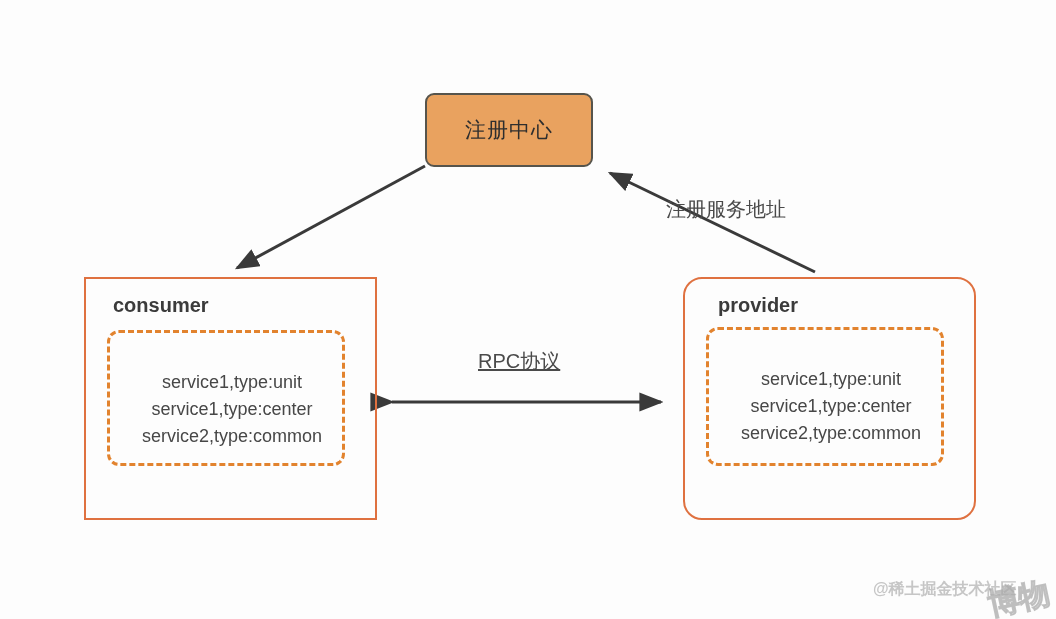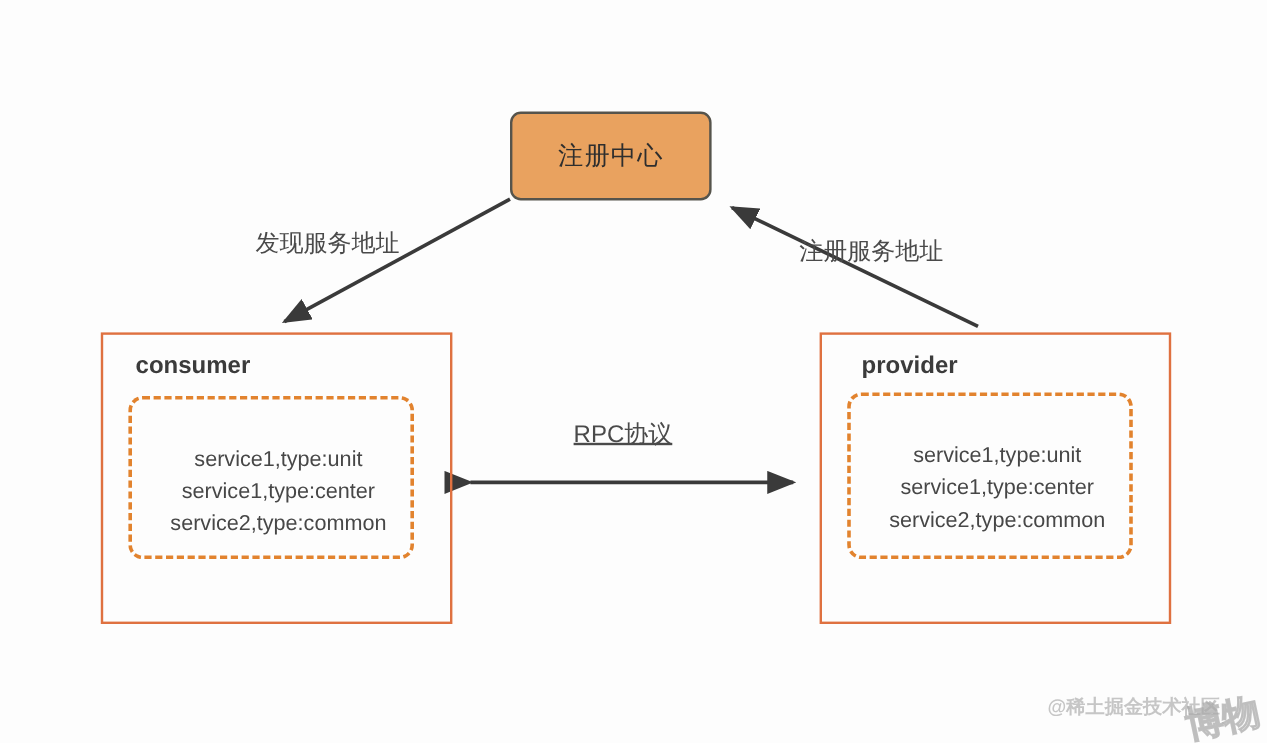--- a/index.html
+++ b/index.html
@@ -19,21 +19,21 @@
     display:flex;align-items:center;justify-content:center;
     box-sizing:border-box;
   }
   .registry-box .label{font-size:21px;color:#2e2e2e;letter-spacing:1px;}
 
   .node-box{
     position:absolute;top:277px;width:293px;height:243px;
     border:2px solid #df7140;background:transparent;box-sizing:border-box;text-align:center;
   }
   .node-box.consumer{left:84px;}
-  .node-box.provider{left:683px;}
+  .node-box.provider{left:683px;border-radius:19px;}
   .node-title{
     position:absolute;left:27px;top:15px;
     font-size:20px;font-weight:bold;color:#3b3b3b;
   }
   .node-box.provider .node-title{left:33px;}
   .dashed-box{
     position:absolute;left:21px;top:51px;width:238px;height:136px;
     border:3px dashed #e2832e;border-radius:12px;box-sizing:border-box;
     padding:36px 0 0 12px;
   }
@@ -74,21 +74,20 @@
     </defs>
     <line x1="425" y1="166" x2="237" y2="268" stroke="#3a3a3a" stroke-width="3" marker-end="url(#ah)"></line>
     <line x1="815" y1="272" x2="610" y2="173" stroke="#3a3a3a" stroke-width="3" marker-end="url(#ah)"></line>
     <line x1="392" y1="402" x2="661" y2="402" stroke="#3a3a3a" stroke-width="3" marker-start="url(#ah)" marker-end="url(#ah)"></line>
   </svg>
 
   <div class="registry-box">
     <span class="label">注册中心</span>
   </div>
 
-  <div class="edge-label discover">发现服务地址</div>
   <div class="edge-label register">注册服务地址</div>
   <div class="edge-label rpc">RPC协议</div>
 
   <div class="node-box consumer">
     <div class="node-title">consumer</div>
     <div class="dashed-box">
       <div class="service-line">service1,type:unit</div>
       <div class="service-line">service1,type:center</div>
       <div class="service-line">service2,type:common</div>
     </div>

